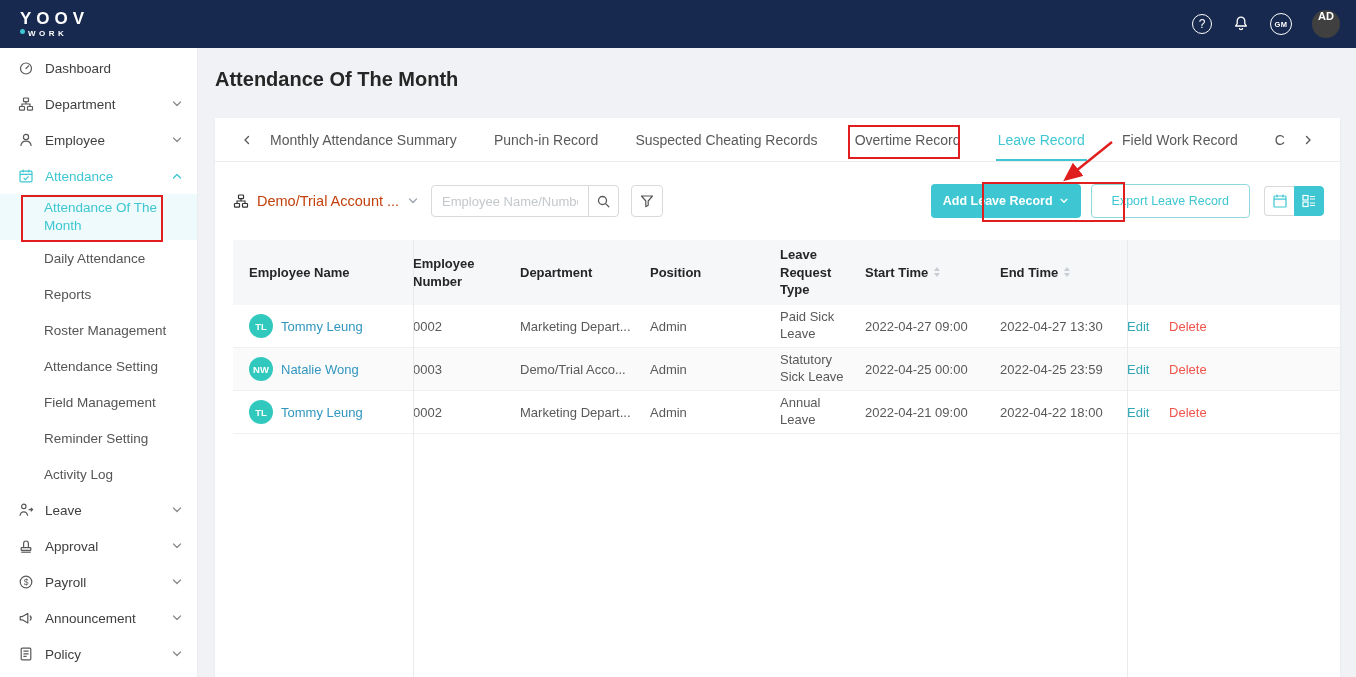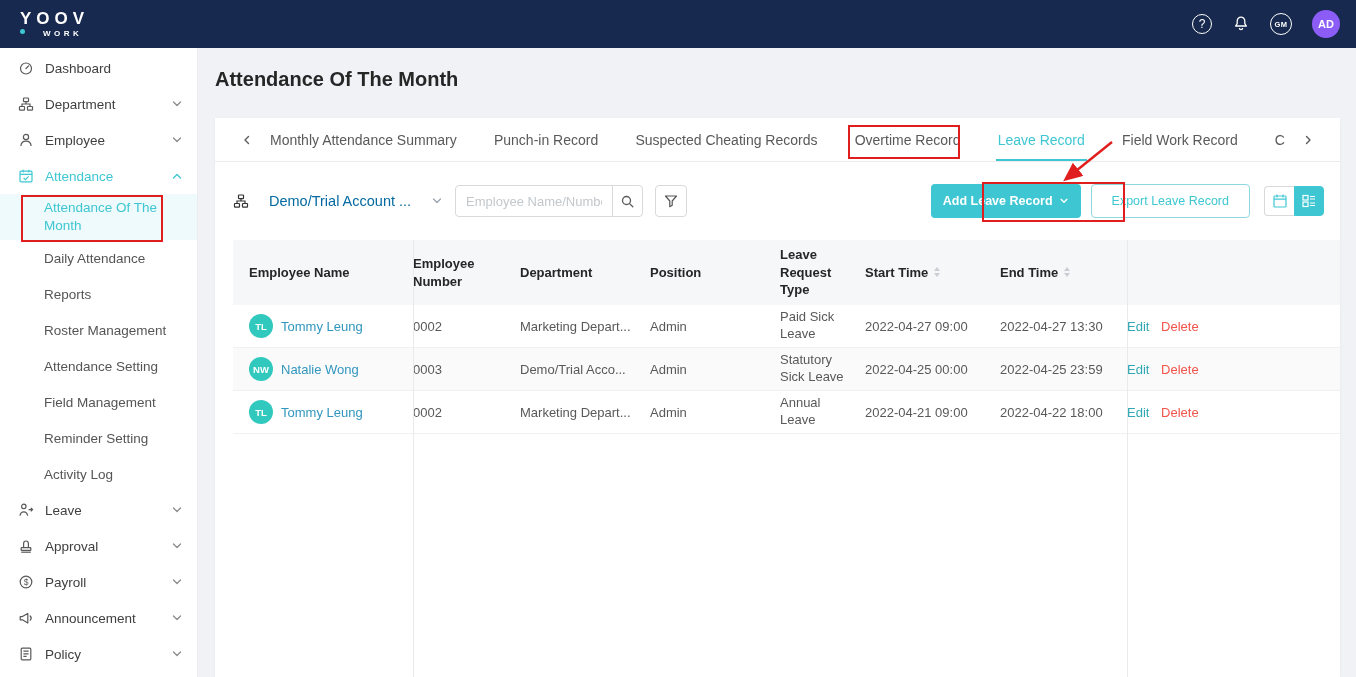--- a/index.html
+++ b/index.html
@@ -4,27 +4,27 @@
 <style>
   *{margin:0;padding:0;box-sizing:border-box}
   html,body{width:1356px;height:677px}
   body{position:relative;overflow:hidden;font-family:"Liberation Sans","DejaVu Sans",sans-serif;background:#f0f2f5;color:#333}
   svg{display:block}
 
   
   .topbar{position:absolute;top:0;left:0;right:0;height:48px;background:var(--topbar-bg,#17294e);display:flex;align-items:center;color:#fff;padding:0 16px 0 20px;z-index:6}
   .logo{width:92px;flex:none;cursor:pointer}
   .logo-l1{font-size:17px;font-weight:800;letter-spacing:5px;line-height:1.1}
-  .logo-l2{font-size:8px;font-weight:700;letter-spacing:3.5px;display:flex;align-items:flex-start;gap:18px}
+  .logo-l2{font-size:8px;font-weight:700;letter-spacing:3.5px;display:flex;align-items:flex-start;gap:3px}
   .logo-dot{width:5px;height:5px;border-radius:50%;background:var(--accent,#3ec7d2);display:inline-block}
   .acct{display:flex;align-items:center;gap:8px;font-size:15px;margin-left:10px;cursor:pointer;white-space:nowrap}
   .top-right{margin-left:auto;display:flex;align-items:center;gap:20px}
   .circle-btn{width:20px;height:20px;border:1.5px solid #fff;border-radius:50%;display:flex;align-items:center;justify-content:center;font-size:12px;cursor:pointer}
   .gm{width:22px;height:22px;border:1.2px solid #fff;border-radius:50%;display:flex;align-items:center;justify-content:center;font-size:7.5px;font-weight:700;letter-spacing:.5px;cursor:pointer}
-  .avatar{width:28px;height:28px;border-radius:50%;background:#8b5cf6;display:flex;align-items:center;justify-content:center;font-size:11px;font-weight:700;cursor:pointer}
+  .avatar{width:28px;height:28px;border-radius:50%;background:#404040;display:flex;justify-content:center;font-size:11px;font-weight:700;cursor:pointer}
   .chev{display:inline-flex;color:#9aa3ad}
   .topbar .chev{color:#fff}
 
   
   .sidebar{position:absolute;top:48px;left:0;bottom:0;width:198px;background:#fff;border-right:1px solid #ededed;padding-top:2px;font-size:13.5px;color:#404040;z-index:4}
   .s-item{height:36px;display:flex;align-items:center;padding:0 14px 0 18px;gap:11px;cursor:pointer;white-space:nowrap}
   .s-item .chev{margin-left:auto;color:#8c8c8c}
   .s-ico{width:16px;height:16px;color:#595959;flex:none;display:flex}
   .s-item.teal{color:var(--accent,#3ec7d2)}
   .s-item.teal .s-ico,.s-item.teal .chev{color:var(--accent,#3ec7d2)}
@@ -39,21 +39,21 @@
   
   .tabs{height:44px;display:flex;align-items:stretch;border-bottom:1px solid #ececec;padding:0 19px}
   .tab-nav{width:26px;display:flex;align-items:center;justify-content:center;color:#595959;cursor:pointer}
   .tabs-inner{flex:1;display:flex;justify-content:space-between}
   .tab{display:flex;align-items:center;padding:0 10px;font-size:14px;color:#595959;cursor:pointer;position:relative;white-space:nowrap}
   .tab.active{color:var(--accent,#3ec7d2)}
   .tab.active::after{content:"";position:absolute;left:8px;right:8px;bottom:0;height:2px;background:var(--accent,#3ec7d2)}
 
   
   .toolbar{height:78px;display:flex;align-items:center;padding-left:18px;gap:12px}
-  .org-sel{display:flex;align-items:center;gap:20px;font-size:14.5px;color:#0369a1;cursor:pointer;white-space:nowrap}
+  .org-sel{display:flex;align-items:center;gap:8px;font-size:14.5px;color:#c2410c;cursor:pointer;white-space:nowrap}
   .org-sel .s-ico{color:#333}
   .search-box{height:32px;width:188px;border:1px solid #d9d9d9;border-radius:4px;display:flex;align-items:center;background:#fff}
   .search-box input{flex:1;border:0;outline:0;padding:0 10px;font-size:13px;min-width:0;font-family:inherit;color:#333}
   .search-box input::placeholder{color:#c3c8cc}
   .search-btn{width:30px;height:100%;border-left:1px solid #d9d9d9;display:flex;align-items:center;justify-content:center;color:#595959;cursor:pointer}
   .filter-btn{width:32px;height:32px;border:1px solid #d9d9d9;border-radius:4px;background:#fff;display:flex;align-items:center;justify-content:center;cursor:pointer}
   .tb-right{margin-left:auto;display:flex;align-items:center;gap:10px;padding-right:16px}
   .btn-primary{height:34px;background:var(--accent,#3ec7d2);color:#fff;border:none;border-radius:4px;font-size:12.5px;font-weight:700;padding:0 12px;display:flex;align-items:center;gap:6px;cursor:pointer;font-family:inherit}
   .btn-primary .chev{color:#fff}
   .btn-secondary{height:34px;background:#fff;color:var(--accent,#3ec7d2);border:1px solid #8ed9e0;border-radius:4px;font-size:12.5px;padding:0 20px;cursor:pointer;font-family:inherit}
@@ -67,21 +67,21 @@
   .t-head{display:flex;background:#f6f7f8;min-height:65px;align-items:center}
   .t-head .cell{font-weight:700;color:#262626;font-size:13px;line-height:1.35;display:flex;align-items:center;flex-wrap:wrap}
   .t-row{display:flex;height:43px;align-items:center;border-bottom:1px solid #f0f0f0;font-size:13px;color:#595959}
   .t-body .t-row:nth-child(2){background:#fafafa}
   .cell{padding-right:8px}
   .c1{width:180px;padding-left:16px;display:flex;align-items:center;gap:8px}
   .c2{width:107px}.c3{width:130px}.c4{width:130px}.c5{width:85px}.c6{width:135px}.c7{width:127px}.c8{width:213px}
   .lt{line-height:1.3}
   .av{width:24px;height:24px;border-radius:50%;background:#31c9be;color:#fff;font-size:9.5px;font-weight:700;display:flex;align-items:center;justify-content:center;flex:none}
   .name-link{color:var(--link,#3096be);cursor:pointer;white-space:nowrap}
-  .act-edit{color:var(--edit-link,#2fa8b3);cursor:pointer;margin-right:8px}
+  .act-edit{color:var(--edit-link,#2fa8b3);cursor:pointer;margin-right:16px}
   .act-del{color:var(--delete-red,#f0544a);cursor:pointer}
   .sorter{display:inline-flex;flex-direction:column;gap:2px;margin-left:6px;cursor:pointer}
   .sorter i{width:0;height:0;border-left:3.5px solid transparent;border-right:3.5px solid transparent;display:block}
   .sorter .up{border-bottom:4px solid #c9ced4}
   .sorter .dn{border-top:4px solid #c9ced4}
   .v-sep{position:absolute;width:1px;background:#eaeaea;top:122px;bottom:0;z-index:3}
   .v-sep.left{left:198px}
   .v-sep.right{left:912px}
 
   

